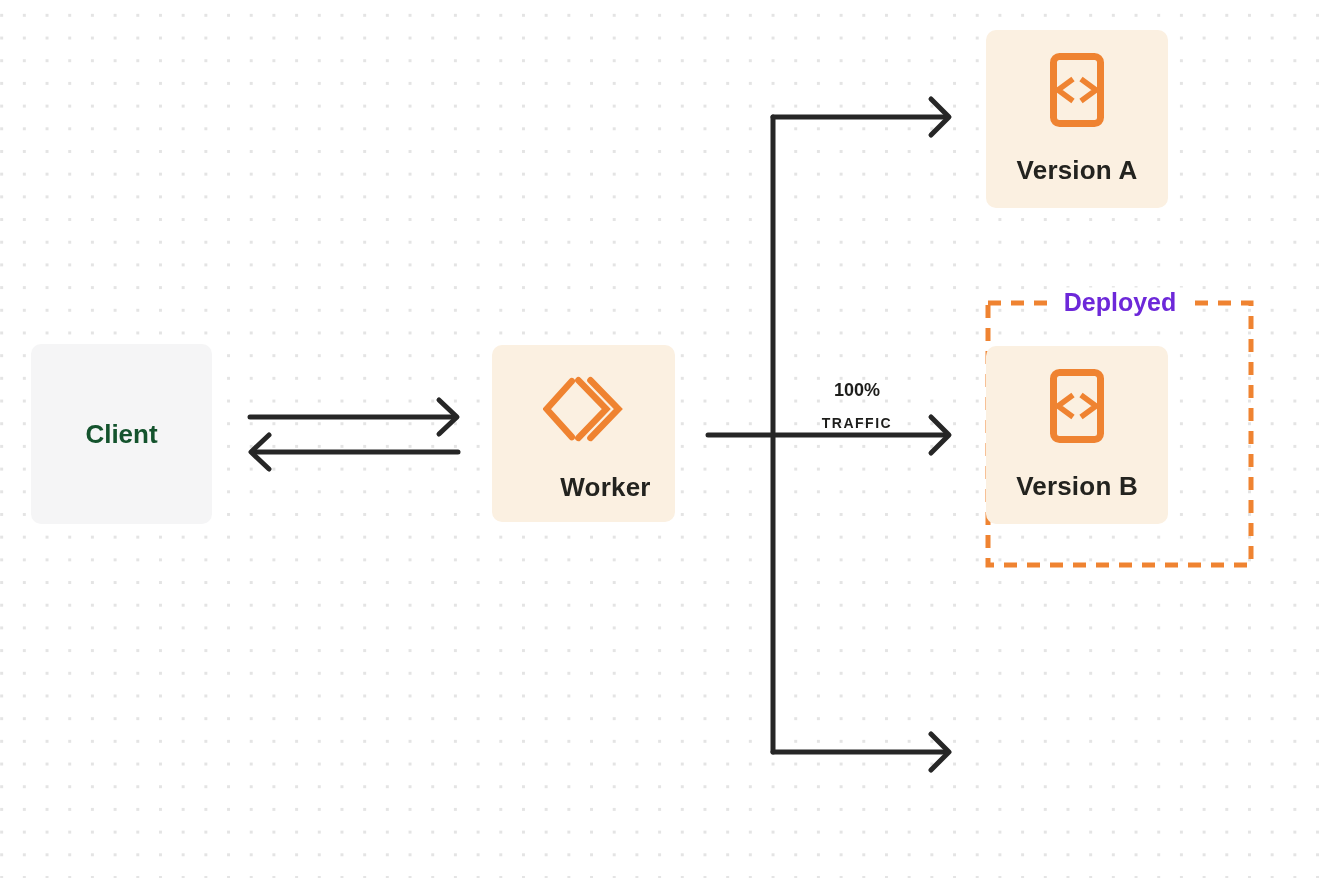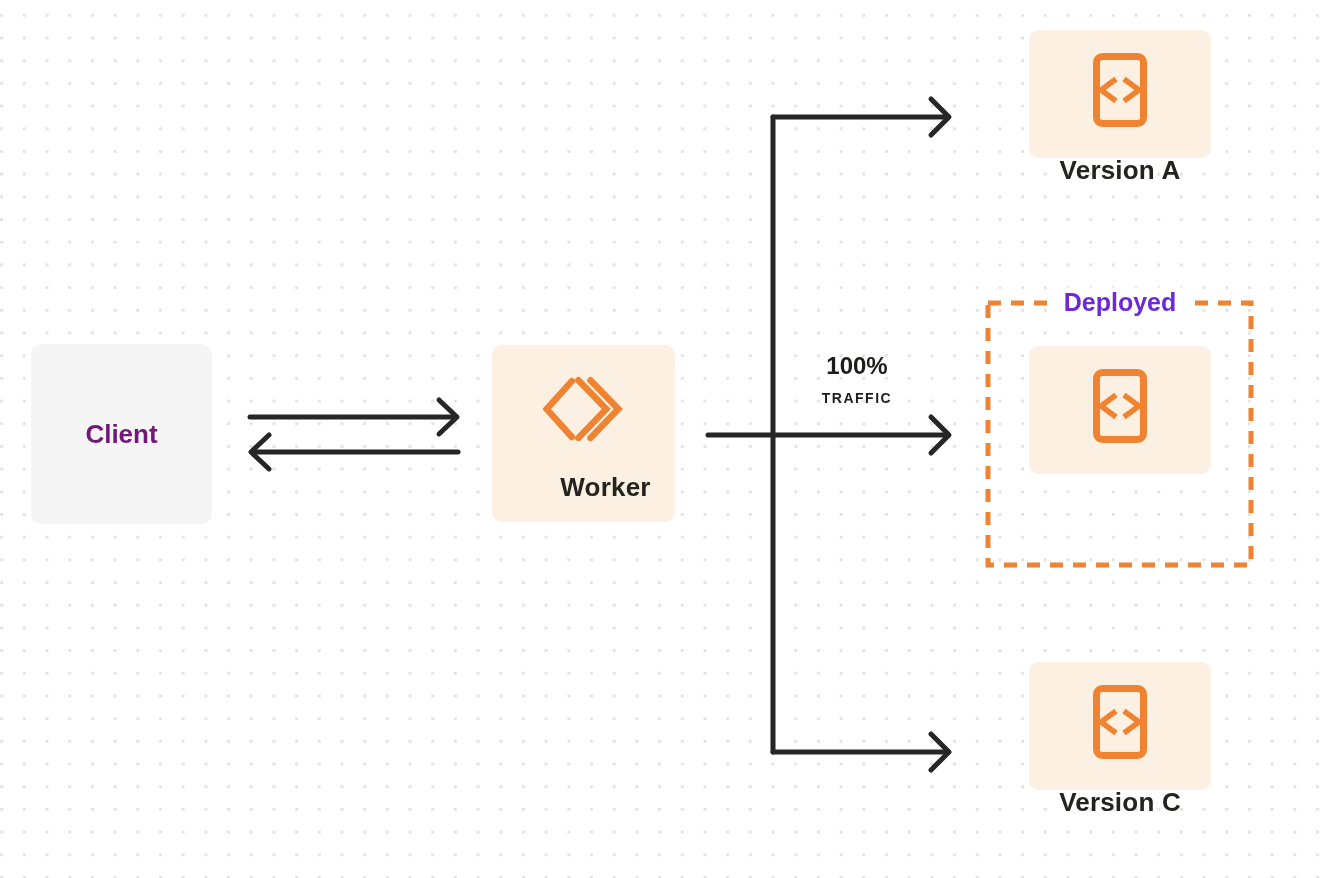--- a/index.html
+++ b/index.html
@@ -34,28 +34,28 @@
     color: #23231f;
     line-height: 28px;
     letter-spacing: 0.2px;
   }
 
   .client-box {
     left: 31px; top: 344px; width: 181px; height: 180px;
     display: flex; align-items: center; justify-content: center;
   }
   .client-box .client-label {
-    font-weight: 700; font-size: 26px; color: #701a75; text-align: center;
+    font-weight: 700; font-size: 26px; color: #14532d; text-align: center;
   }
 
   .worker-box  { left: 492px; top: 345px; width: 183px; height: 177px; }
   .worker-icon { position: absolute; left: 51px; top: 31px; }
   .worker-box .node-label { top: 128px; padding-left: 44px; }
 
-  .version-box { left: 1029px; width: 182px; height: 128px; }
+  .version-box { left: 986px; width: 182px; height: 178px; }
   .version-a { top: 30px; }
   .version-b { top: 346px; }
   .version-c { top: 662px; }
   .doc-icon { position: absolute; left: 64px; top: 23px; }
   .version-box .node-label { top: 126px; }
 
   .connector-layer {
     position: absolute;
     left: 0; top: 0;
     width: 1338px; height: 878px;
@@ -75,21 +75,21 @@
   }
 
   .traffic-label {
     position: absolute;
     left: 787px; top: 349px;
     width: 140px;
     text-align: center;
     color: #1d1d1b;
     line-height: 33px;
   }
-  .traffic-line1 { font-weight: 700; font-size: 24px; }
+  .traffic-line1 { font-weight: 700; font-size: 18px; margin-top: 25px; }
   .traffic-line2 { font-weight: 700; font-size: 14px; letter-spacing: 1.5px; }
 </style>
 </head>
 <body>
 
 <div class="canvas">
 
   <svg class="connector-layer" width="1338" height="878" viewBox="0 0 1338 878" fill="none">
     <g stroke="#262626" stroke-width="5" stroke-linecap="round" stroke-linejoin="round">
 
@@ -137,30 +137,23 @@
     </svg>
     <div class="node-label">Version A</div>
   </div>
 
   <div class="node cream version-box version-b">
     <svg class="doc-icon" width="54" height="74" viewBox="0 0 54 74" fill="none">
       <rect x="3.5" y="3.5" width="47" height="67" rx="6" stroke="#EF8331" stroke-width="7"></rect>
       <polyline points="23,26 8,37 23,48" stroke="#EF8331" stroke-width="5.5" stroke-linejoin="miter"></polyline>
       <polyline points="31,26 46,37 31,48" stroke="#EF8331" stroke-width="5.5" stroke-linejoin="miter"></polyline>
     </svg>
+    <div class="node-label">Version B</div>
   </div>
 
-  <div class="node cream version-box version-c">
-    <svg class="doc-icon" width="54" height="74" viewBox="0 0 54 74" fill="none">
-      <rect x="3.5" y="3.5" width="47" height="67" rx="6" stroke="#EF8331" stroke-width="7"></rect>
-      <polyline points="23,26 8,37 23,48" stroke="#EF8331" stroke-width="5.5" stroke-linejoin="miter"></polyline>
-      <polyline points="31,26 46,37 31,48" stroke="#EF8331" stroke-width="5.5" stroke-linejoin="miter"></polyline>
-    </svg>
-    <div class="node-label">Version C</div>
-  </div>
 
   <div class="deployed-label">Deployed</div>
 
   <div class="traffic-label">
     <div class="traffic-line1">100%</div>
     <div class="traffic-line2">TRAFFIC</div>
   </div>
 
 </div>
 

